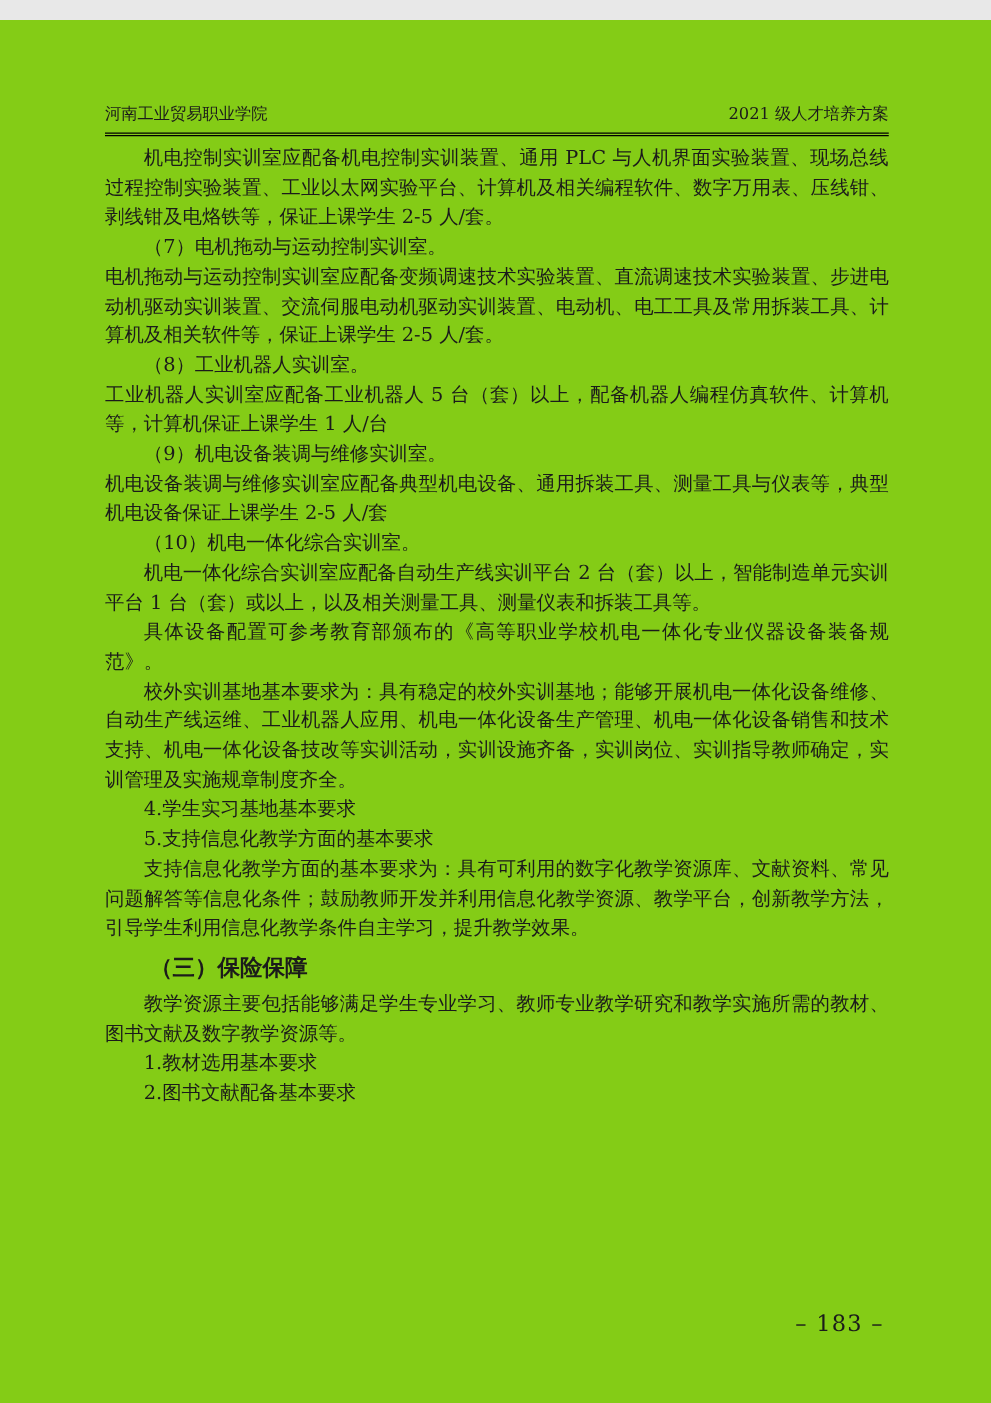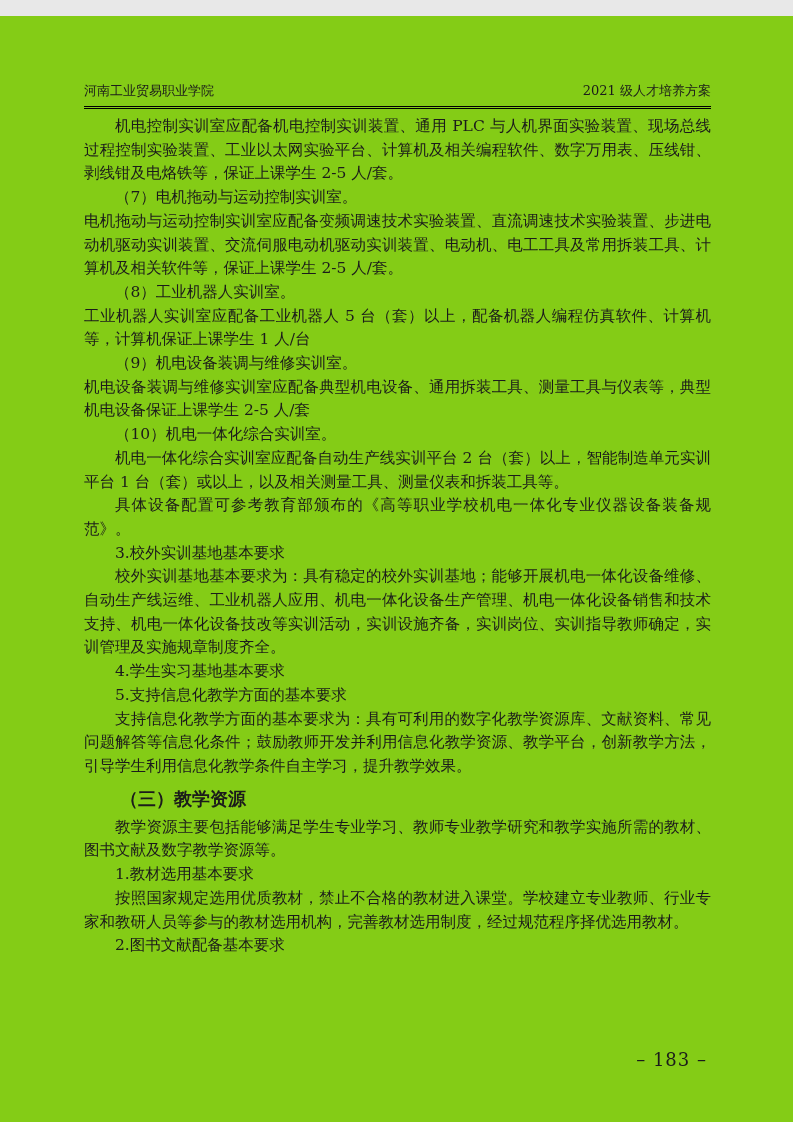--- a/index.html
+++ b/index.html
@@ -70,27 +70,25 @@
     <p class="body indent">机电控制实训室应配备机电控制实训装置、通用 PLC 与人机界面实验装置、现场总线过程控制实验装置、工业以太网实验平台、计算机及相关编程软件、数字万用表、压线钳、剥线钳及电烙铁等，保证上课学生 2-5 人/套。</p>
       <p class="body indent">（7）电机拖动与运动控制实训室。</p>
       <p class="body">电机拖动与运动控制实训室应配备变频调速技术实验装置、直流调速技术实验装置、步进电动机驱动实训装置、交流伺服电动机驱动实训装置、电动机、电工工具及常用拆装工具、计算机及相关软件等，保证上课学生 2-5 人/套。</p>
       <p class="body indent">（8）工业机器人实训室。</p>
       <p class="body">工业机器人实训室应配备工业机器人 5 台（套）以上，配备机器人编程仿真软件、计算机等，计算机保证上课学生 1 人/台</p>
       <p class="body indent">（9）机电设备装调与维修实训室。</p>
       <p class="body">机电设备装调与维修实训室应配备典型机电设备、通用拆装工具、测量工具与仪表等，典型机电设备保证上课学生 2-5 人/套</p>
       <p class="body indent">（10）机电一体化综合实训室。</p>
       <p class="body indent">机电一体化综合实训室应配备自动生产线实训平台 2 台（套）以上，智能制造单元实训平台 1 台（套）或以上，以及相关测量工具、测量仪表和拆装工具等。</p>
       <p class="body indent">具体设备配置可参考教育部颁布的《高等职业学校机电一体化专业仪器设备装备规范》。</p>
-      <p class="body indent">3.校外实训基地基本要求</p>
       <p class="body indent">校外实训基地基本要求为：具有稳定的校外实训基地；能够开展机电一体化设备维修、自动生产线运维、工业机器人应用、机电一体化设备生产管理、机电一体化设备销售和技术支持、机电一体化设备技改等实训活动，实训设施齐备，实训岗位、实训指导教师确定，实训管理及实施规章制度齐全。</p>
       <p class="body indent">4.学生实习基地基本要求</p>
       <p class="body indent">5.支持信息化教学方面的基本要求</p>
       <p class="body indent">支持信息化教学方面的基本要求为：具有可利用的数字化教学资源库、文献资料、常见问题解答等信息化条件；鼓励教师开发并利用信息化教学资源、教学平台，创新教学方法，引导学生利用信息化教学条件自主学习，提升教学效果。</p>
-      <p class="heading indent">（三）教学资源</p>
+      <p class="heading indent">（三）保险保障</p>
       <p class="body indent">教学资源主要包括能够满足学生专业学习、教师专业教学研究和教学实施所需的教材、图书文献及数字教学资源等。</p>
       <p class="body indent">1.教材选用基本要求</p>
-      <p class="body indent">按照国家规定选用优质教材，禁止不合格的教材进入课堂。学校建立专业教师、行业专家和教研人员等参与的教材选用机构，完善教材选用制度，经过规范程序择优选用教材。</p>
       <p class="body indent">2.图书文献配备基本要求</p>
   </div>
 
   <div class="footer">– 183 –</div>
 
 </div>
 
 </body></html>

